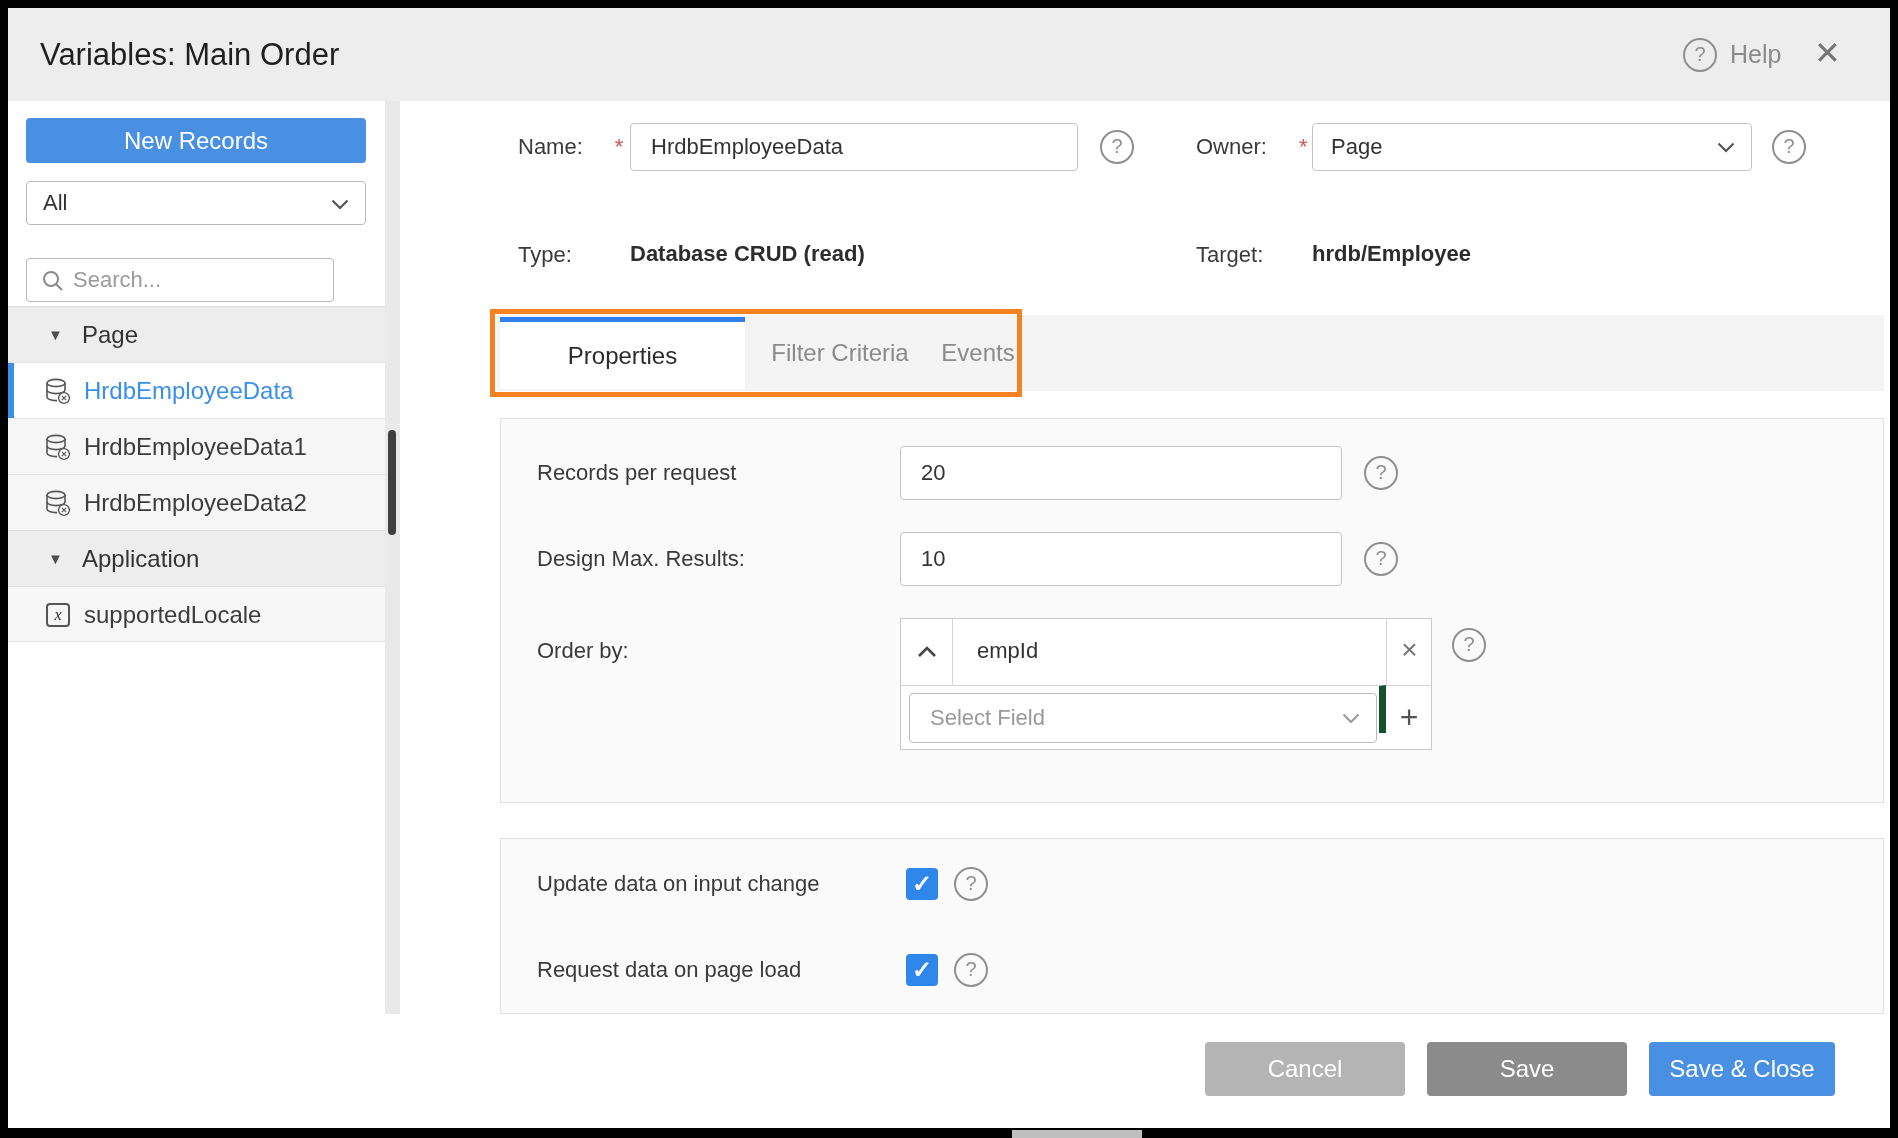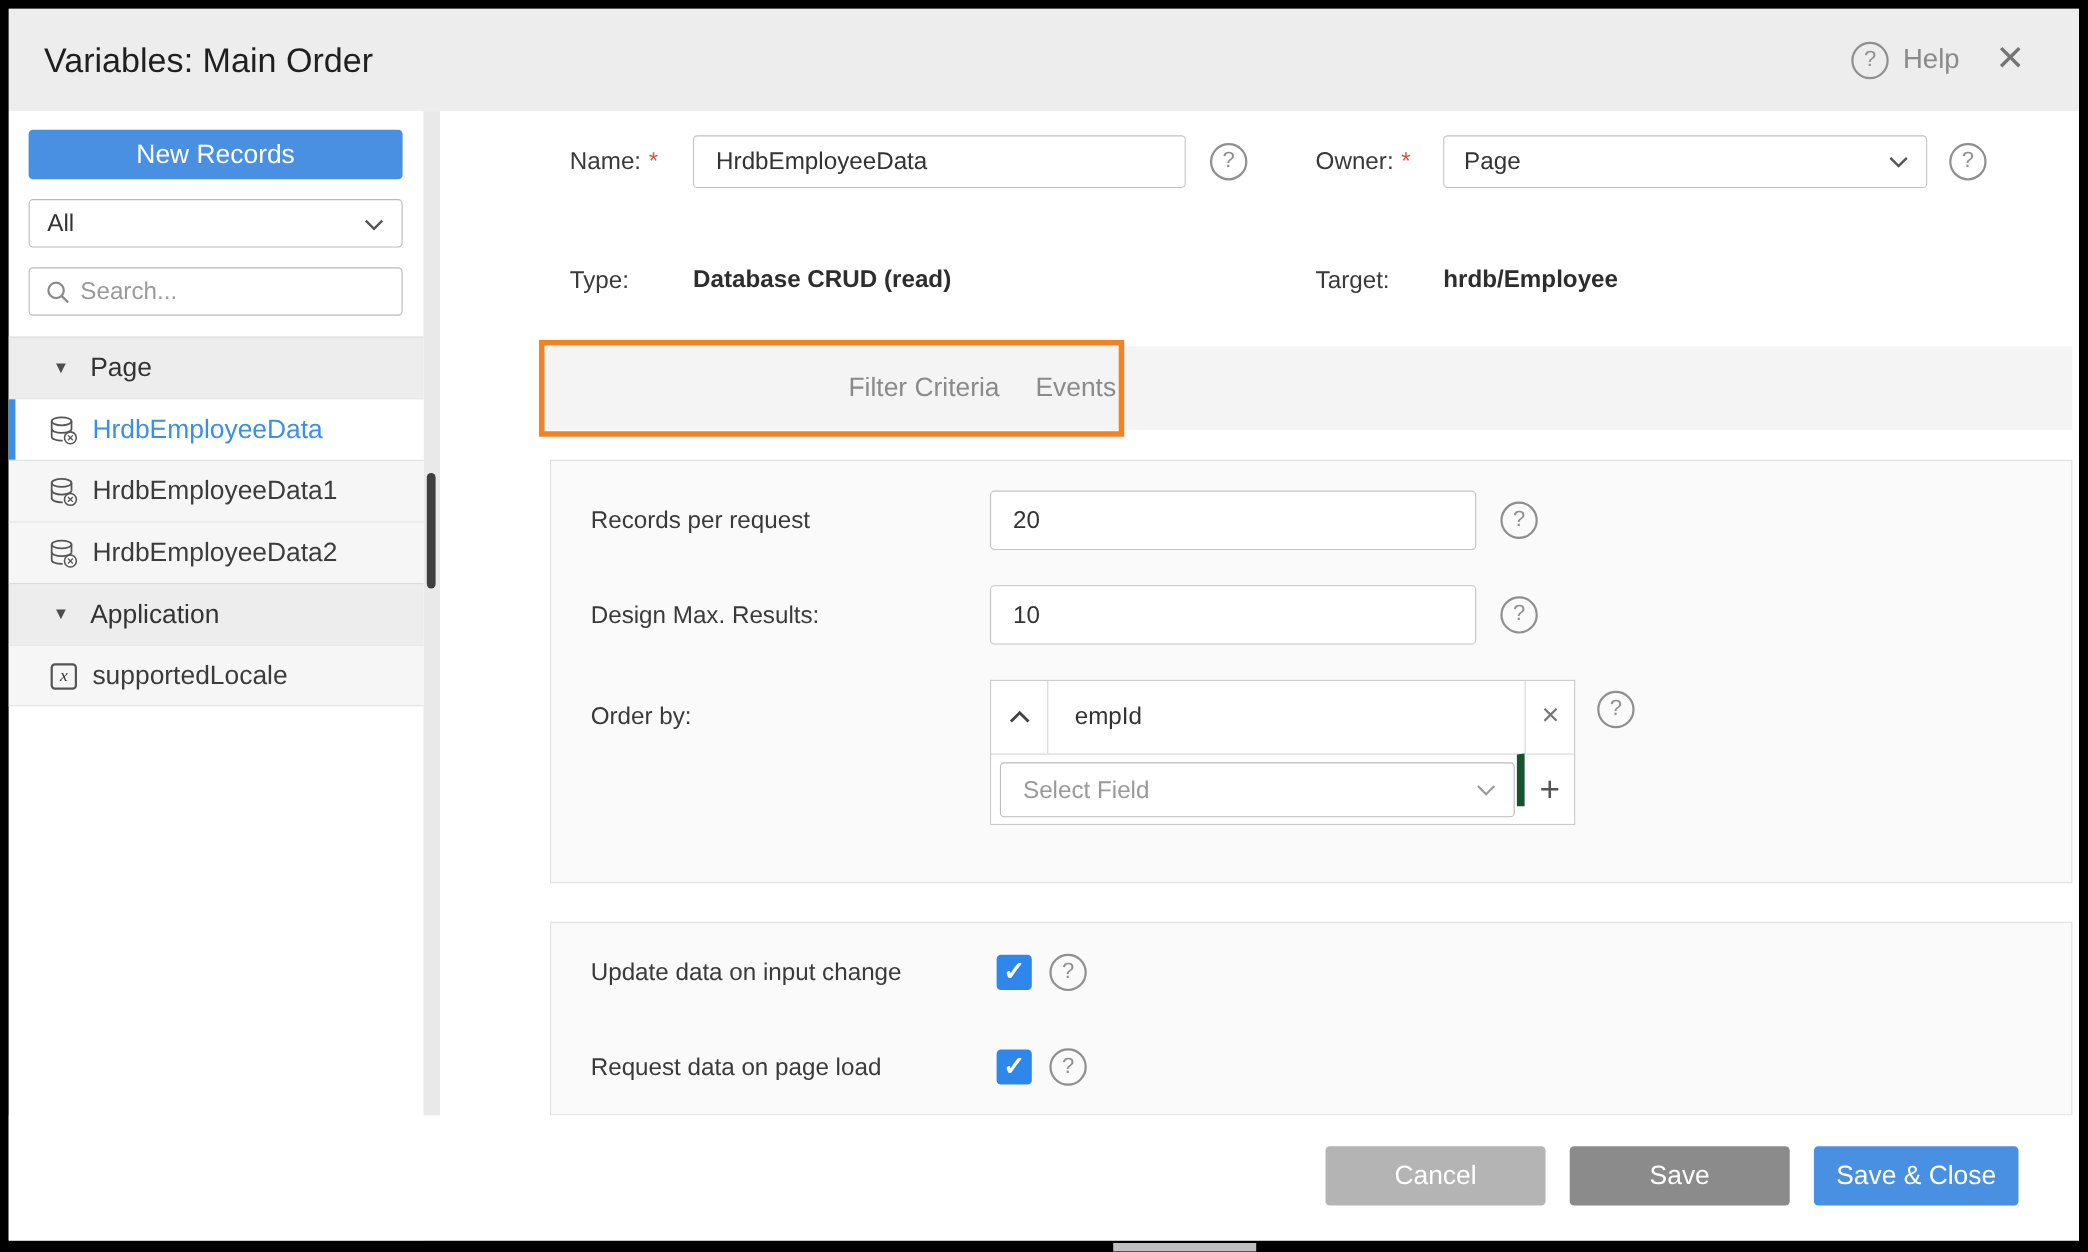--- a/index.html
+++ b/index.html
@@ -19,21 +19,21 @@
 
   
   .sidebar { left:8px; top:101px; width:377px; height:1027px; background:#fff; }
   .divider-col { left:385px; top:101px; width:15px; height:917px; background:#e9e9e9; }
   .scroll-thumb { left:388px; top:430px; width:8px; height:105px; background:#3f3f3f; border-radius:4px; }
   .btn-new { left:26px; top:118px; width:340px; height:45px; background:#4a90e2; border-radius:4px;
              color:#fff; font-size:24px; text-align:center; line-height:45px; cursor:pointer; }
   .sel-box { border:1px solid #b9b9b9; border-radius:4px; background:#fff; }
   .sel-all { left:26px; top:181px; width:340px; height:44px; }
   .sel-all-txt { left:16px; top:0; height:42px; line-height:42px; font-size:22px; color:#333; }
-  .srch { left:26px; top:243px; width:340px; height:44px; }
+  .srch { left:26px; top:258px; width:308px; height:44px; }
   .srch input { position:absolute; left:46px; top:1px; width:280px; height:40px; border:0; outline:0;
                 font-size:22px; color:#555; font-family:"Liberation Sans",sans-serif; background:transparent; }
   .srch input::placeholder { color:#9a9a9a; }
   .row56 { left:8px; width:377px; height:56px; }
   .grp { background:#ededed; border-top:1px solid #dcdcdc; }
   .grp .tri { position:absolute; left:40px; top:0; height:56px; line-height:56px; font-size:15px; color:#4d4d4d; }
   .grp .glabel { position:absolute; left:74px; top:0; height:56px; line-height:56px; font-size:24px; color:#333; }
   .item { background:#f6f6f6; border-top:1px solid #e3e3e3; cursor:pointer; }
   .item .ilabel { position:absolute; left:76px; top:0; height:56px; line-height:56px; font-size:24px; color:#3c3c3c; }
   .item.selected { background:#ffffff; border-top:1px solid #e3e3e3; }
@@ -41,21 +41,21 @@
   .sel-bar { position:absolute; left:0; top:0; width:6px; height:56px; background:#3a8fe8; }
   .icn-slot { position:absolute; left:36px; top:14px; width:28px; height:28px; }
   .var-box { position:absolute; left:38px; top:16px; width:24px; height:24px; border:2px solid #555;
              border-radius:4px; text-align:center; line-height:20px;
              font-family:"Liberation Serif", serif; font-style:italic; font-size:16px; color:#333; }
   .item.last { border-bottom:1px solid #e3e3e3; }
 
   
   .flabel { font-size:22px; color:#3a3a3a; }
   .req { color:#d9534f; font-size:22px; margin-left:7px; }
-  .lblrow { display:flex; align-items:center; height:48px; }
+  .lblrow { display:flex; align-items:center; height:48px;gap:25px; }
   .txt-input { border:1px solid #c4c4c4; border-radius:4px; font-size:22px; color:#333;
                padding:0 20px; font-family:"Liberation Sans",sans-serif; outline:0; background:#fff; }
   .dd { border:1px solid #c4c4c4; border-radius:4px; background:#fff; cursor:pointer; }
   .dd .dd-txt { position:absolute; left:18px; top:0; line-height:46px; font-size:22px; color:#333; }
   .dd .chev { position:absolute; right:16px; top:50%; margin-top:-5px; }
   .bold-val { font-size:22px; font-weight:bold; color:#2d2d2d;text-align:right; }
 
   
   .tabstrip { left:497px; top:315px; width:1387px; height:76px; background:#f4f4f5; }
   .orange-box { left:490px; top:309px; width:532px; height:88px; border:5px solid #f58220; background:transparent; z-index:4; }
@@ -201,20 +201,21 @@
     </svg>
   </div>
   <div class="abs qicon" style="left:1772px; top:130px;">?</div>
 
   <div class="abs flabel" style="left:518px; top:242px;">Type:</div>
   <div class="abs bold-val" style="left:630px; top:241px;">Database CRUD (read)</div>
   <div class="abs flabel" style="left:1196px; top:242px;">Target:</div>
   <div class="abs bold-val" style="left:1312px; top:241px;">hrdb/Employee</div>
 
   <div class="abs tabstrip"></div>
+  <div class="abs tab tab-active" style="left:500px; width:245px;">Properties</div>
   <div class="abs tab tab-idle" style="left:745px; width:190px;">Filter Criteria</div>
   <div class="abs tab tab-idle" style="left:935px; width:86px;">Events</div>
   <div class="abs orange-box"></div>
 
   <div class="abs panel" style="left:500px; top:418px; width:1384px; height:385px;"></div>
 
   <div class="abs p-label" style="top:446px; height:54px; line-height:54px;">Records per request</div>
   <input class="abs txt-input num-input" style="top: 446px;" value="20">
   <div class="abs qicon" style="left:1364px; top:456px;">?</div>
 

